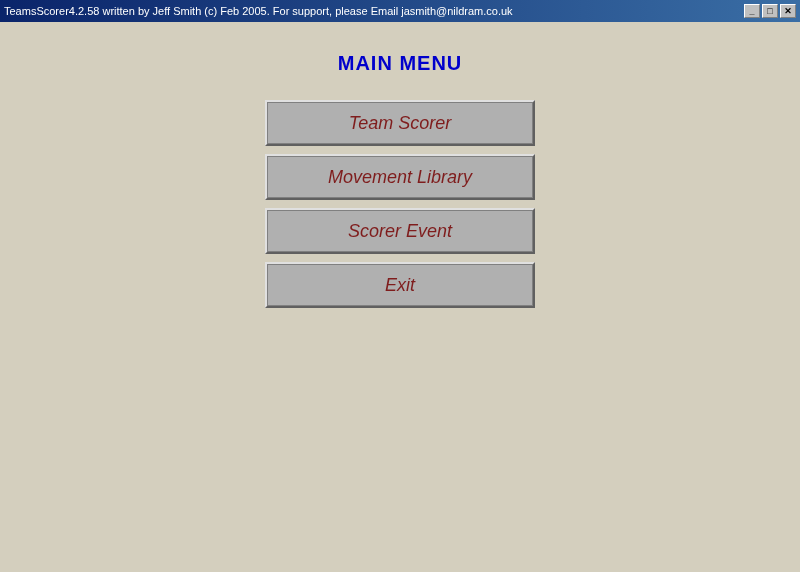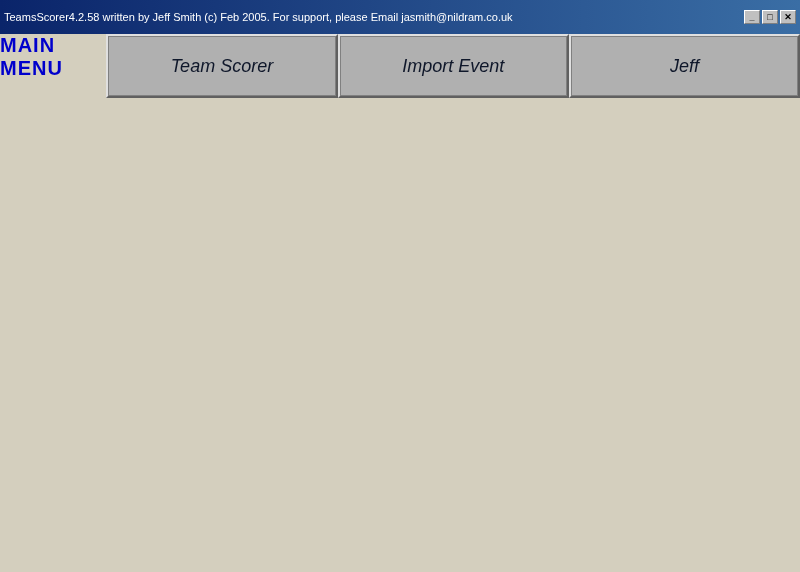--- a/index.html
+++ b/index.html
@@ -14,21 +14,21 @@
       background: #d4cfbe;
       font-family: Arial, sans-serif;
       overflow: hidden;
     }
 
     .title-bar {
       display: flex;
       align-items: center;
       justify-content: space-between;
       background: linear-gradient(to right, #0a246a, #3a6ea5);
-      height: 34px;
+      height: 22px;
       padding: 0 4px;
       user-select: none;
     }
 
     .title-bar-text {
       color: white;
       font-size: 11px;
       font-family: Arial, sans-serif;
       white-space: nowrap;
     }
@@ -56,47 +56,49 @@
 
     .title-bar-btn.close {
       background: #c0c0c0;
     }
 
     .main-content {
       background: #d4cfbe;
       width: 100%;
       height: calc(572px - 22px);
       display: flex;
-      flex-direction: row;
+      flex-direction: column;
+      align-items: center;
+      padding-top: 30px;
     }
 
     .main-title {
       color: #0000cc;
       font-size: 20px;
       font-weight: bold;
       font-family: Arial, sans-serif;
       margin-bottom: 25px;
       letter-spacing: 1px;
     }
 
     .menu-btn {
       width: 270px;
-      height: 64px;
+      height: 46px;
       background: #b0b0b0;
       border: 2px solid;
       border-top-color: #e0e0e0;
       border-left-color: #e0e0e0;
       border-bottom-color: #606060;
       border-right-color: #606060;
       margin-bottom: 8px;
       cursor: pointer;
       font-style: italic;
       font-size: 18px;
       font-family: Arial, sans-serif;
-      color: #0f172a;
+      color: #7f1d1d;
       display: flex;
       align-items: center;
       justify-content: center;
       outline: 1px solid #808080;
       outline-offset: -3px;
     }
   </style>
 </head>
 <body>
 
@@ -115,18 +117,21 @@
   </div>
 </div>
 
 <div class="main-content">
   <div class="main-title">MAIN MENU</div>
 
   <button class="menu-btn">
     <span>Team Scorer</span>
   </button>
   <button class="menu-btn">
-    <span>Import Event</span>
+    <span>Movement Library</span>
   </button>
   <button class="menu-btn">
-    <span>Jeff</span>
+    <span>Scorer Event</span>
+  </button>
+  <button class="menu-btn">
+    <span>Exit</span>
   </button>
 </div>
 
 </body></html>

